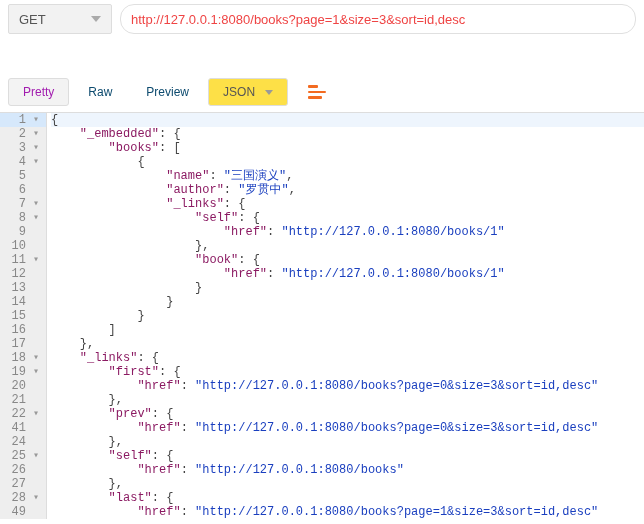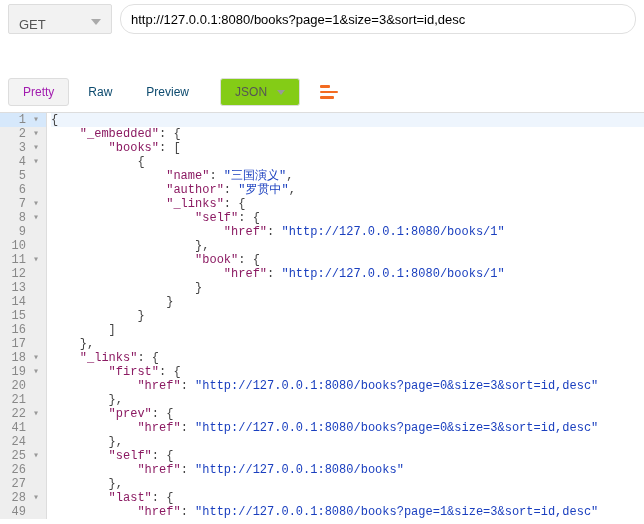--- a/index.html
+++ b/index.html
@@ -10,21 +10,21 @@
     background: #fff;
     color: #444;
     width: 644px;
   }
   .topbar {
     display: flex; align-items: center;
     padding: 4px 8px 12px 8px;
     gap: 8px;
   }
   .method-select {
-    display: flex; align-items: flex-start; justify-content: space-between;
+    display: flex; align-items: center; justify-content: space-between;
     width: 104px; height: 30px;
     background: #f2f2f2;
     border: 1px solid #ddd;
     border-radius: 2px;
     padding: 12px 10px;
     color: #555; font-size: 13px;
     cursor: pointer;
   }
   .chev-down {
     width: 8px; height: 8px;
@@ -33,21 +33,21 @@
     border-top: 6px solid #aaa;
     margin-top: 2px;
   }
   .url-input {
     flex: 1;
     height: 30px;
     border: 1px solid #e0e0e0;
     border-radius: 14px;
     padding: 0 10px;
     font-size: 13px;
-    color: #000000;
+    color: #ef4444;
     outline: none;
   }
   .toolbar {
     display: flex; align-items: center;
     padding: 6px 8px;
     gap: 4px;
     border-bottom: 1px solid #ddd;
     margin-top: 26px;
   }
   .tbtn {
@@ -59,25 +59,24 @@
     border-radius: 3px;
     cursor: pointer;
     background: transparent;
   }
   .tbtn.active {
     background: #f3f3f3;
     border-color: #ddd;
     color: #a21caf;
   }
   .tbtn.dd {
-    background: #84cc16;
+    background: #fde047;
     border-color: #ddd;
     color: #555;
     gap: 10px;
-    margin-left: 12px;
   }
   .chev-sm {
     width: 0; height: 0;
     border-left: 4px solid transparent;
     border-right: 4px solid transparent;
     border-top: 5px solid #999;
   }
   .wrap-btn {
     height: 28px; width: 34px;
     background: #fff; border: none;

